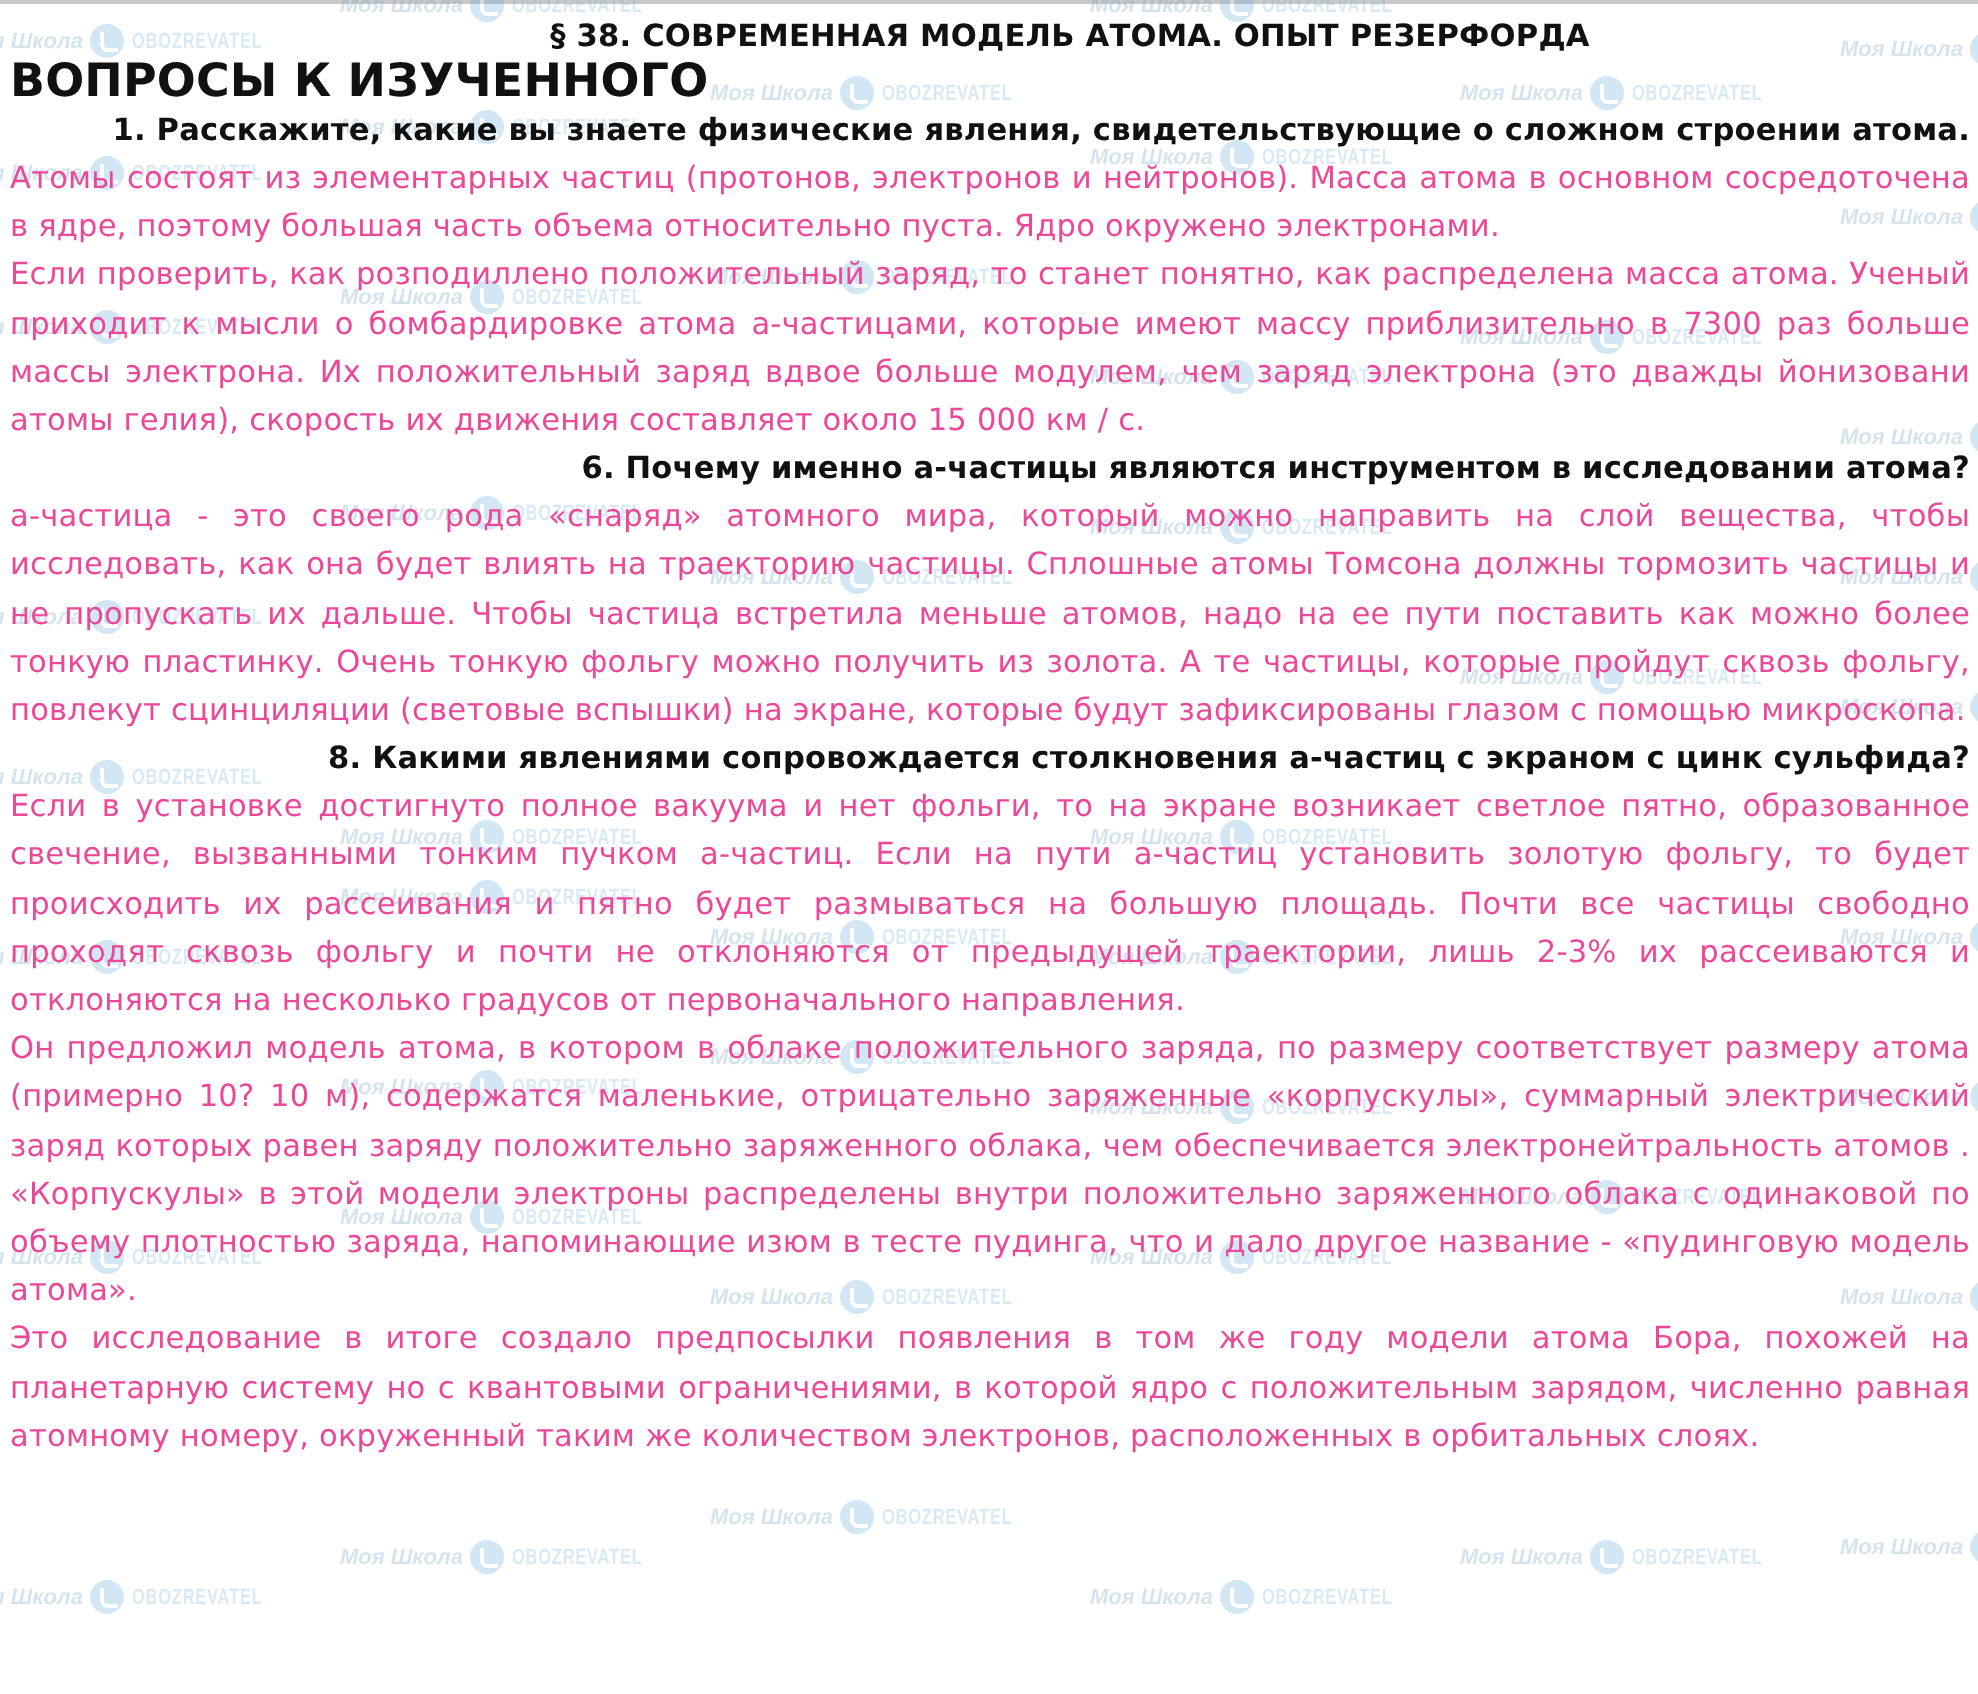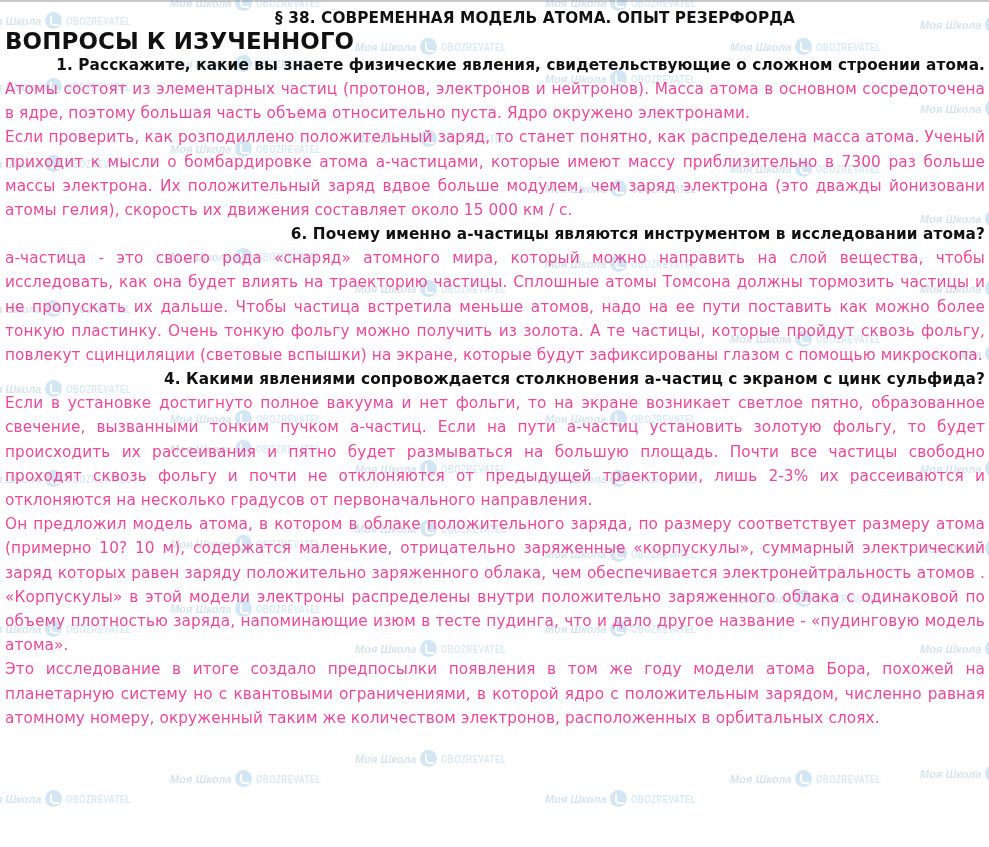--- a/index.html
+++ b/index.html
@@ -317,21 +317,21 @@
   <div>
     <p class="answer">Если проверить, как розподиллено положительный заряд, то станет понятно, как распределена масса атома. Ученый приходит к мысли о бомбардировке атома а-частицами, которые имеют массу приблизительно в 7300 раз больше массы электрона. Их положительный заряд вдвое больше модулем, чем заряд электрона (это дважды йонизовани атомы гелия), скорость их движения составляет около 15 000 км / с.</p>
   </div>
 
   <div>
     <p class="question">6. Почему именно а-частицы являются инструментом в исследовании атома?</p>
     <p class="answer">а-частица - это своего рода «снаряд» атомного мира, который можно направить на слой вещества, чтобы исследовать, как она будет влиять на траекторию частицы. Сплошные атомы Томсона должны тормозить частицы и не пропускать их дальше. Чтобы частица встретила меньше атомов, надо на ее пути поставить как можно более тонкую пластинку. Очень тонкую фольгу можно получить из золота. А те частицы, которые пройдут сквозь фольгу, повлекут сцинциляции (световые вспышки) на экране, которые будут зафиксированы глазом с помощью микроскопа.</p>
   </div>
 
   <div>
-    <p class="question">4. Какими явлениями сопровождается столкновения а-частиц с экраном с цинк сульфида?</p>
+    <p class="question">8. Какими явлениями сопровождается столкновения а-частиц с экраном с цинк сульфида?</p>
     <p class="answer">Если в установке достигнуто полное вакуума и нет фольги, то на экране возникает светлое пятно, образованное свечение, вызванными тонким пучком а-частиц. Если на пути а-частиц установить золотую фольгу, то будет происходить их рассеивания и пятно будет размываться на большую площадь. Почти все частицы свободно проходят сквозь фольгу и почти не отклоняются от предыдущей траектории, лишь 2-3% их рассеиваются и отклоняются на несколько градусов от первоначального направления.</p>
   </div>
 
   <div>
     <p class="answer">Он предложил модель атома, в котором в облаке положительного заряда, по размеру соответствует размеру атома (примерно 10? 10 м), содержатся маленькие, отрицательно заряженные «корпускулы», суммарный электрический заряд которых равен заряду положительно заряженного облака, чем обеспечивается электронейтральность атомов . «Корпускулы» в этой модели электроны распределены внутри положительно заряженного облака с одинаковой по объему плотностью заряда, напоминающие изюм в тесте пудинга, что и дало другое название - «пудинговую модель атома».</p>
     <p class="answer">Это исследование в итоге создало предпосылки появления в том же году модели атома Бора, похожей на планетарную систему но с квантовыми ограничениями, в которой ядро с положительным зарядом, численно равная атомному номеру, окруженный таким же количеством электронов, расположенных в орбитальных слоях.</p>
   </div>
 </div>
 
 </body></html>

